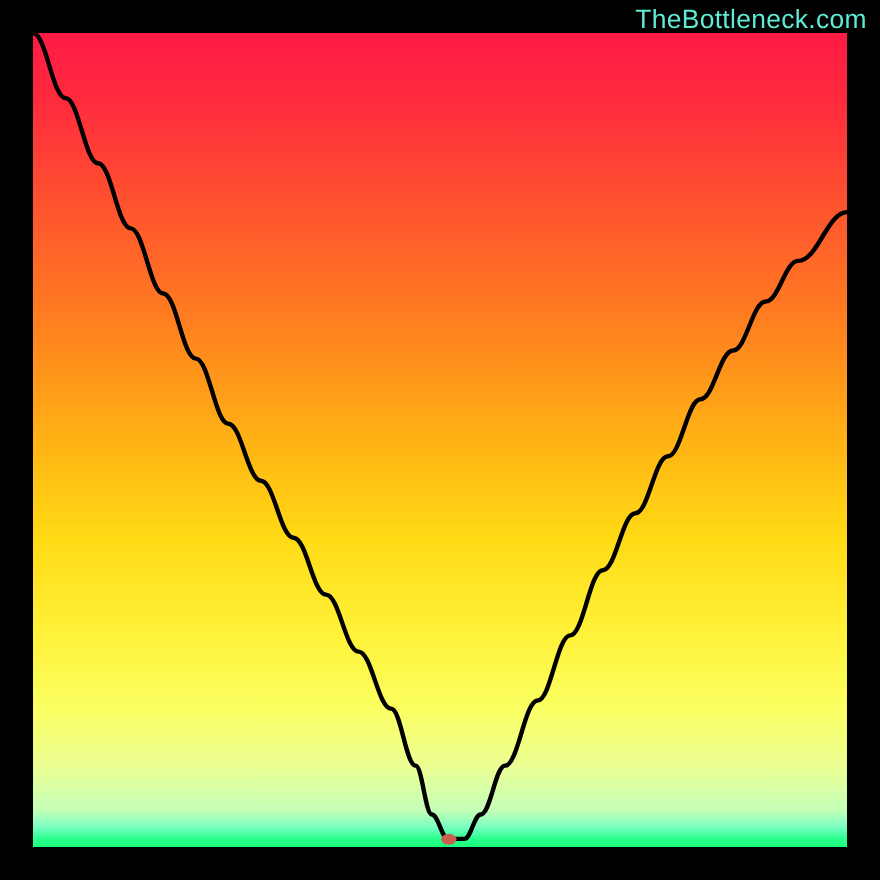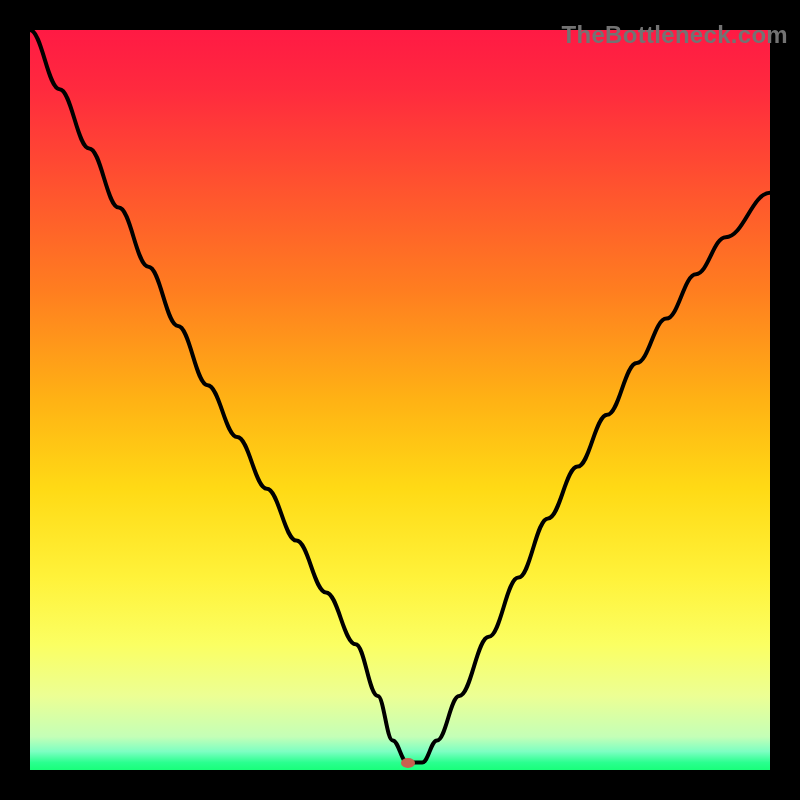--- a/index.html
+++ b/index.html
@@ -14,26 +14,25 @@
   .frame {
     position: relative;
     width: 800px;
     height: 800px;
     background: #000;
   }
   .watermark {
     position: absolute;
     top: 4px;
     right: 12px;
-    color: #737373;
+    color: #5eead4;
     font-size: 24px;
-    font-weight: 700;
+    font-weight: 400;
     letter-spacing: 0.3px;
     z-index: 10;
-    margin-top: 17px;
   }
   .plot-area {
     position: absolute;
     left: 30px;
     top: 30px;
     width: 740px;
     height: 740px;
     overflow: hidden;
   }
   .plot-area svg {

